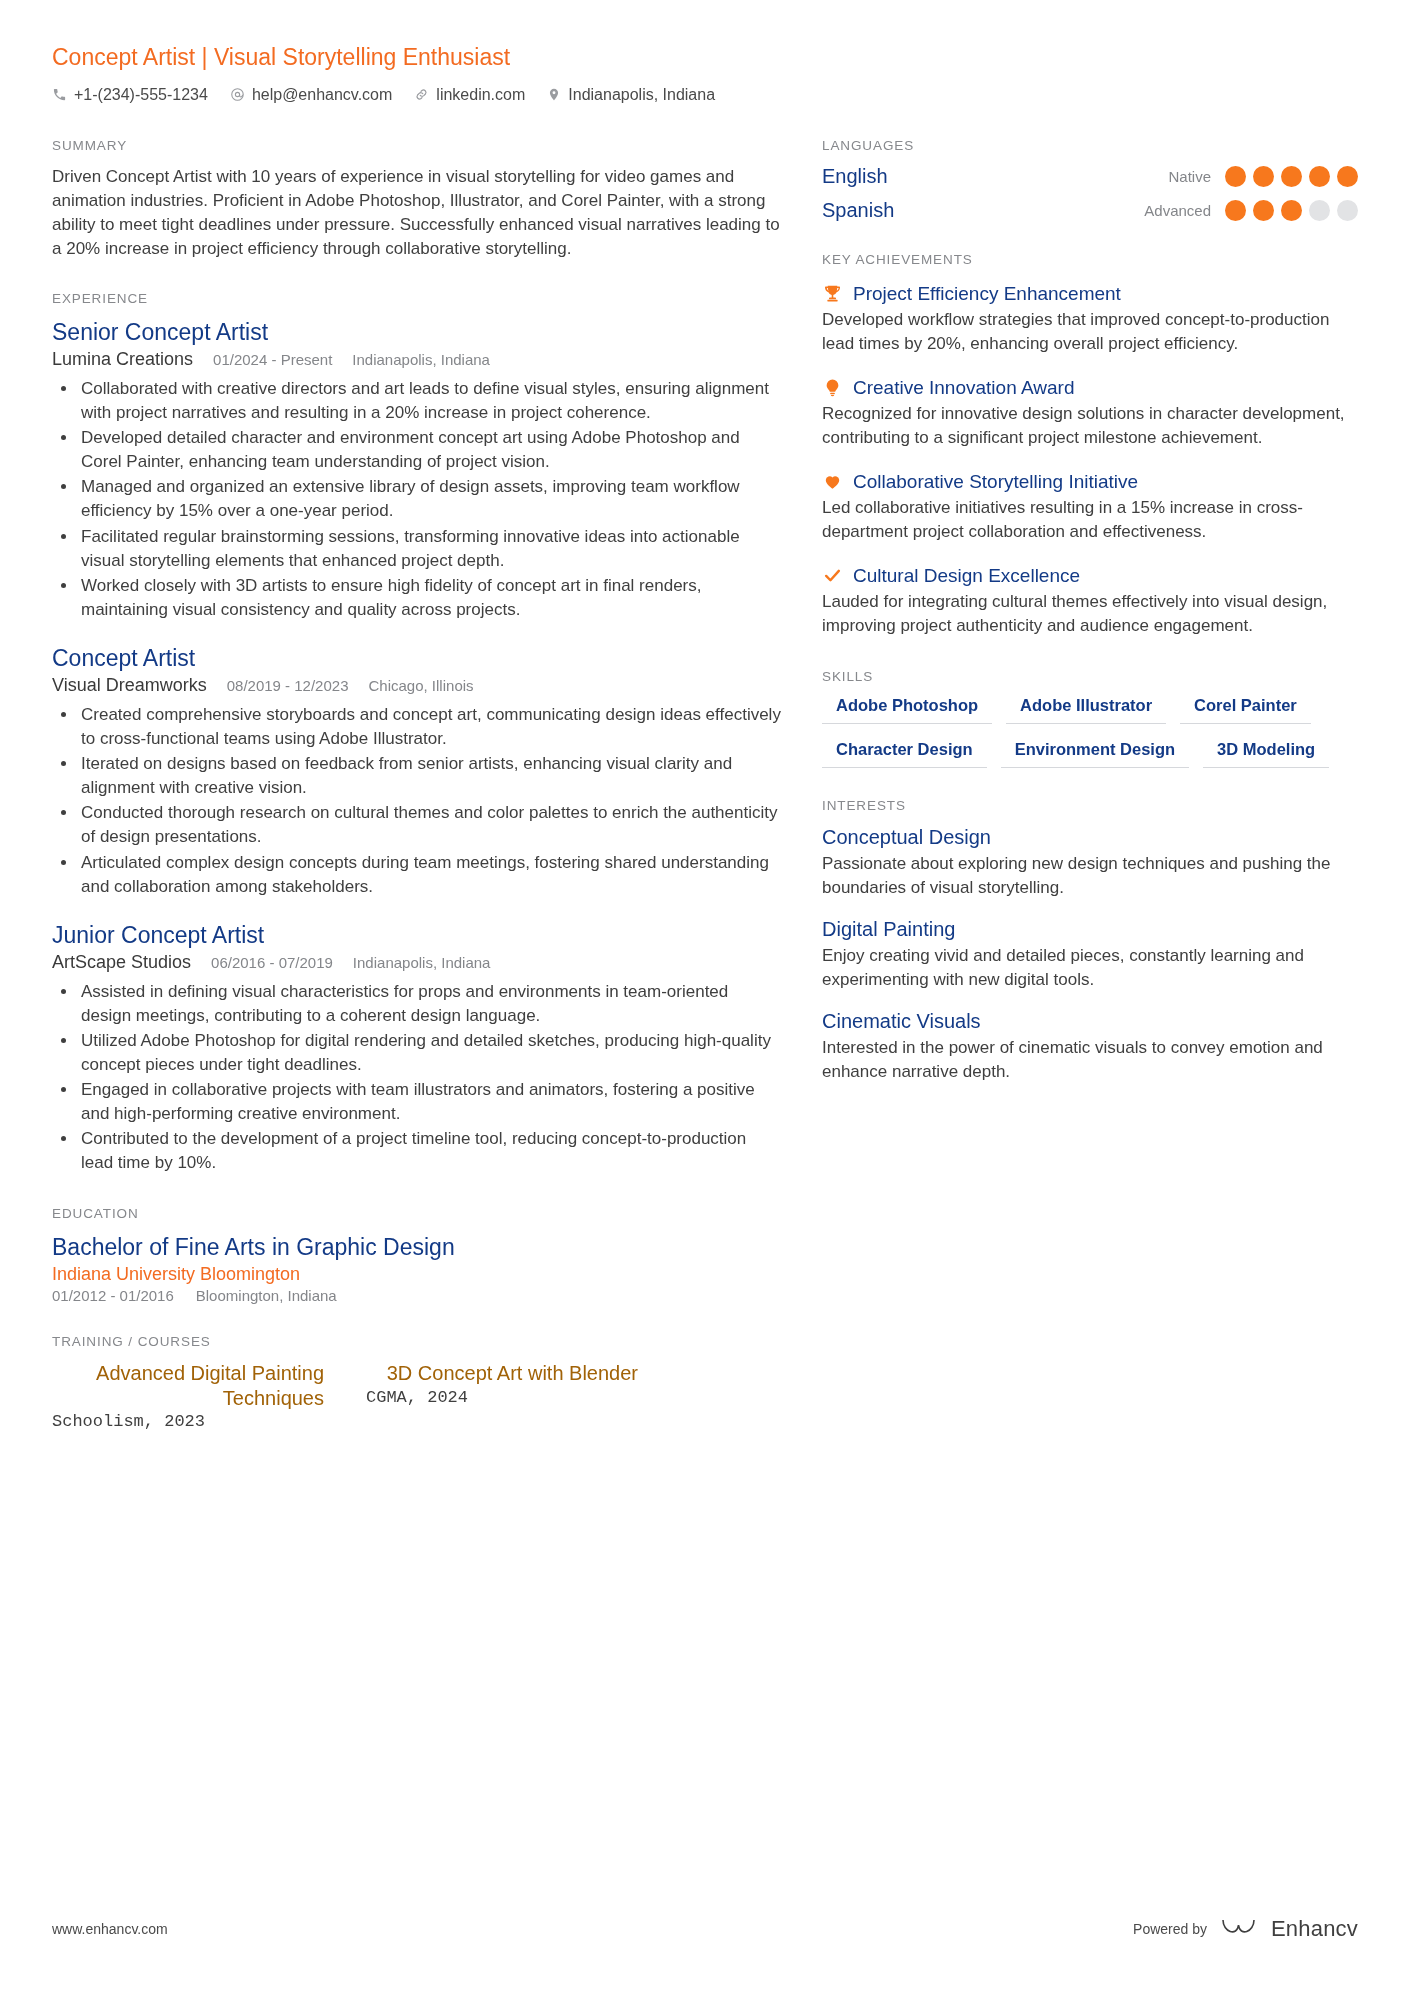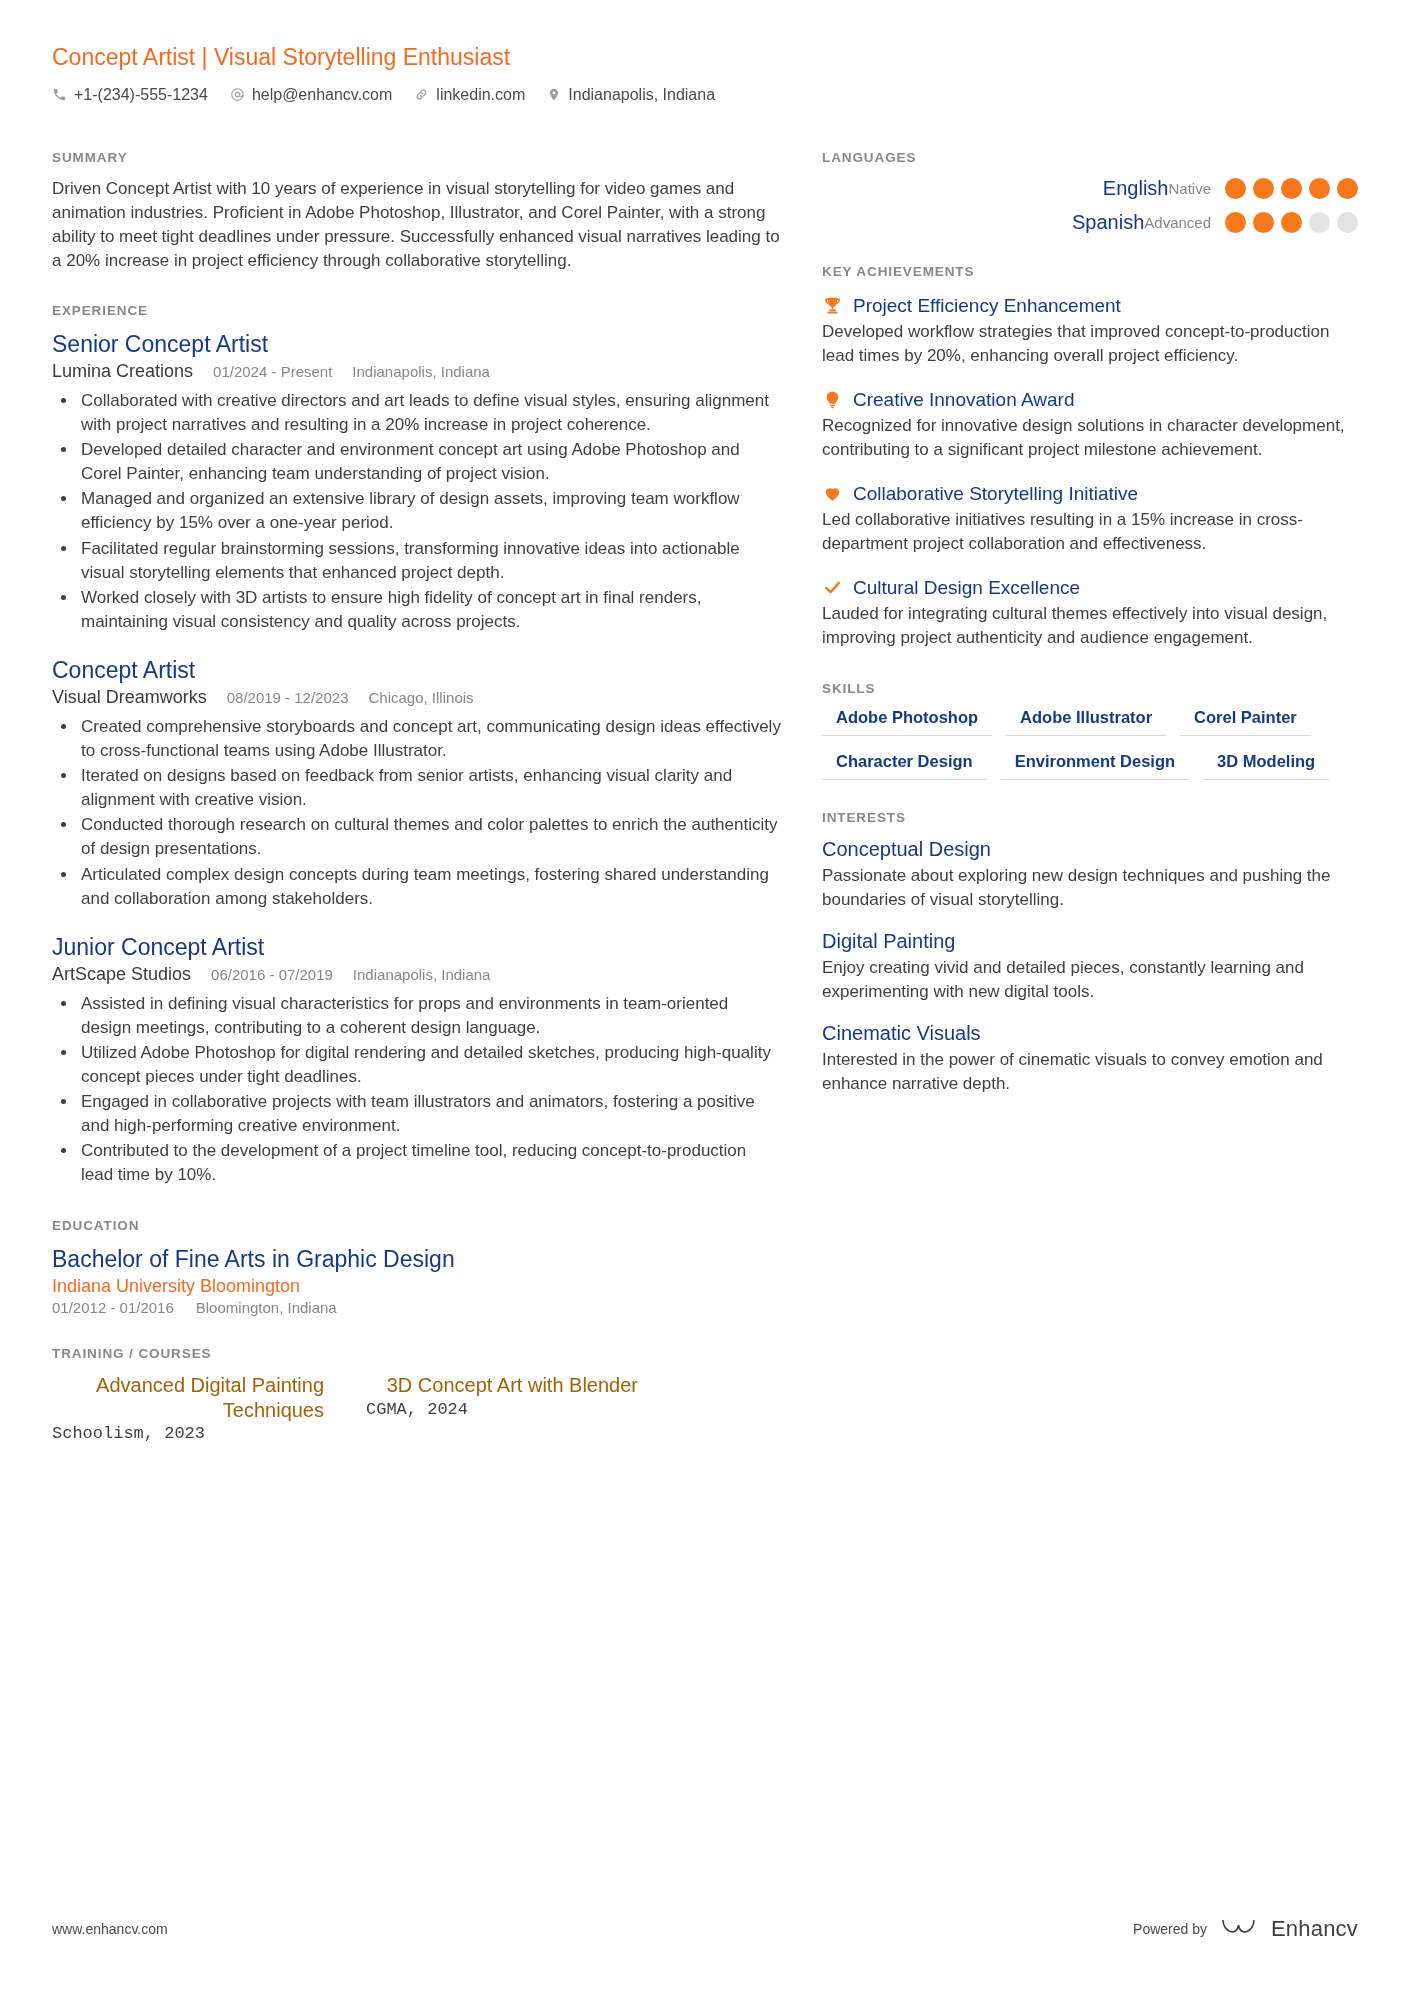--- a/index.html
+++ b/index.html
@@ -50,22 +50,22 @@
   
   .cols { display: flex; align-items: flex-start; }
   .col-left { width: 770px; padding-right: 40px; }
   .col-right { width: 536px; }
 
   .sec-label {
     font-size: 13.5px;
     letter-spacing: 0.9px;
     color: #86888c;
     text-transform: uppercase;
-    margin: 16px 0 12px 0;
-    font-weight: 700;
+    margin: 4px 0 12px 0;
+    font-weight: 400;
   }
   .sec { margin-bottom: 30px; }
 
   .body-text {
     font-size: 17px;
     line-height: 1.42;
     color: #3f3f3f;
     margin: 0;
   }
 
@@ -120,21 +120,20 @@
     font-weight: 400;
     text-align: right;
   }
   .training-sub { font-size: 17px; color: #3f3f3f; font-family: Liberation Mono, monospace; }
 
   
   .lang-row {
     display: flex;
     align-items: center;
     margin-bottom: 11px;
-    text-align: right;
   }
   .lang-name { font-size: 20px; color: #133a86; flex: 1; }
   .lang-level { font-size: 15px; color: #84868a; margin-right: 14px; }
   .dots { display: flex; gap: 7px; }
   .dot { width: 21px; height: 21px; border-radius: 50%; background: #e2e3e5; }
   .dot.on { background: #f7781d; }
 
   
   .ach { margin-bottom: 19px; }
   .ach-head {

